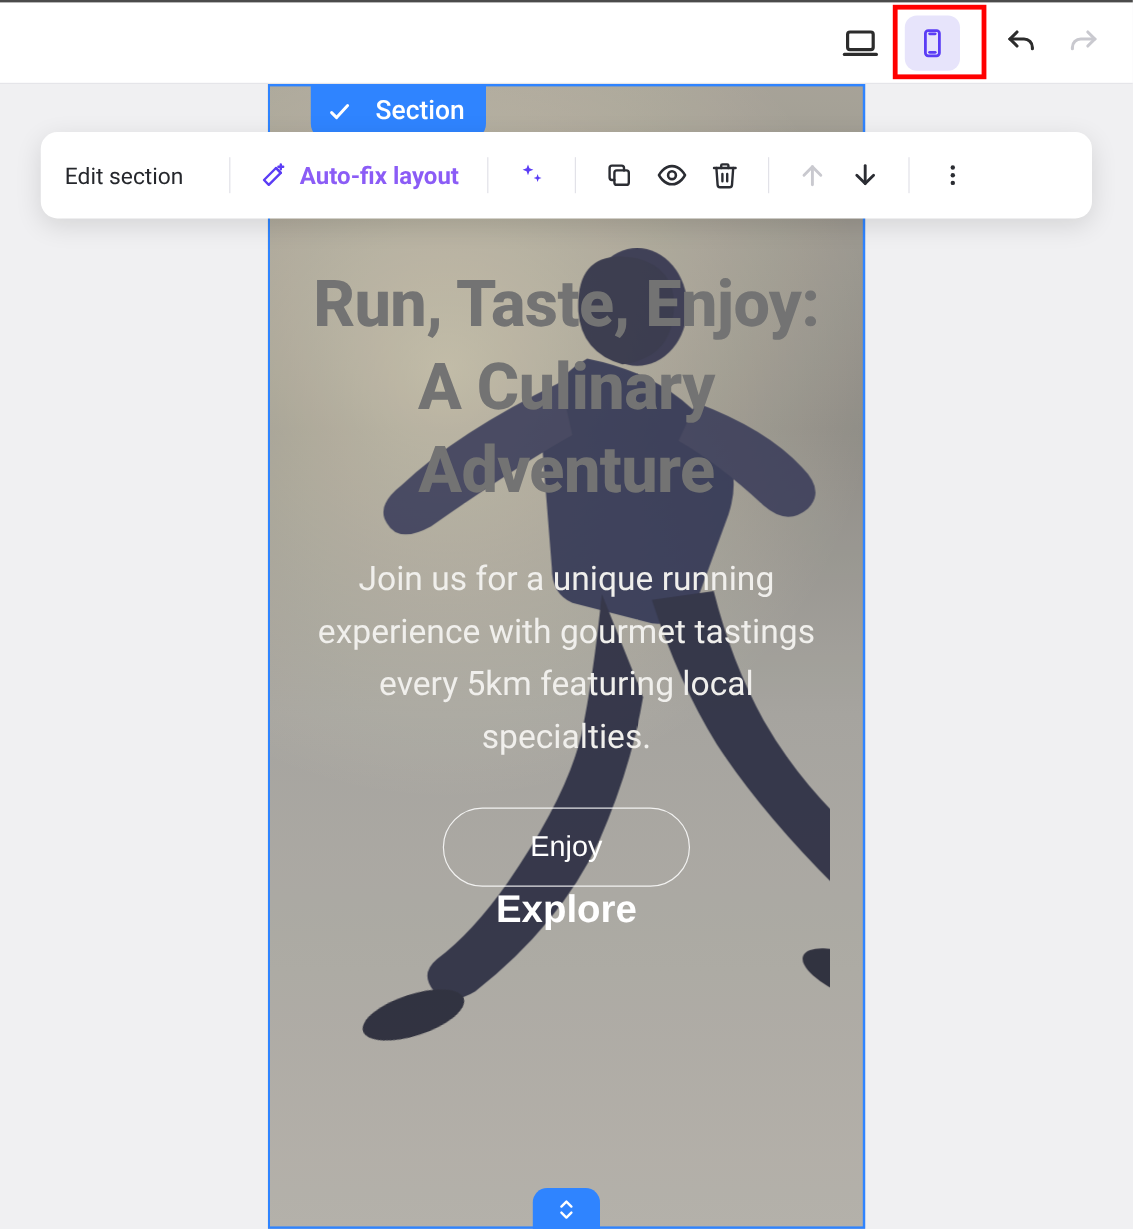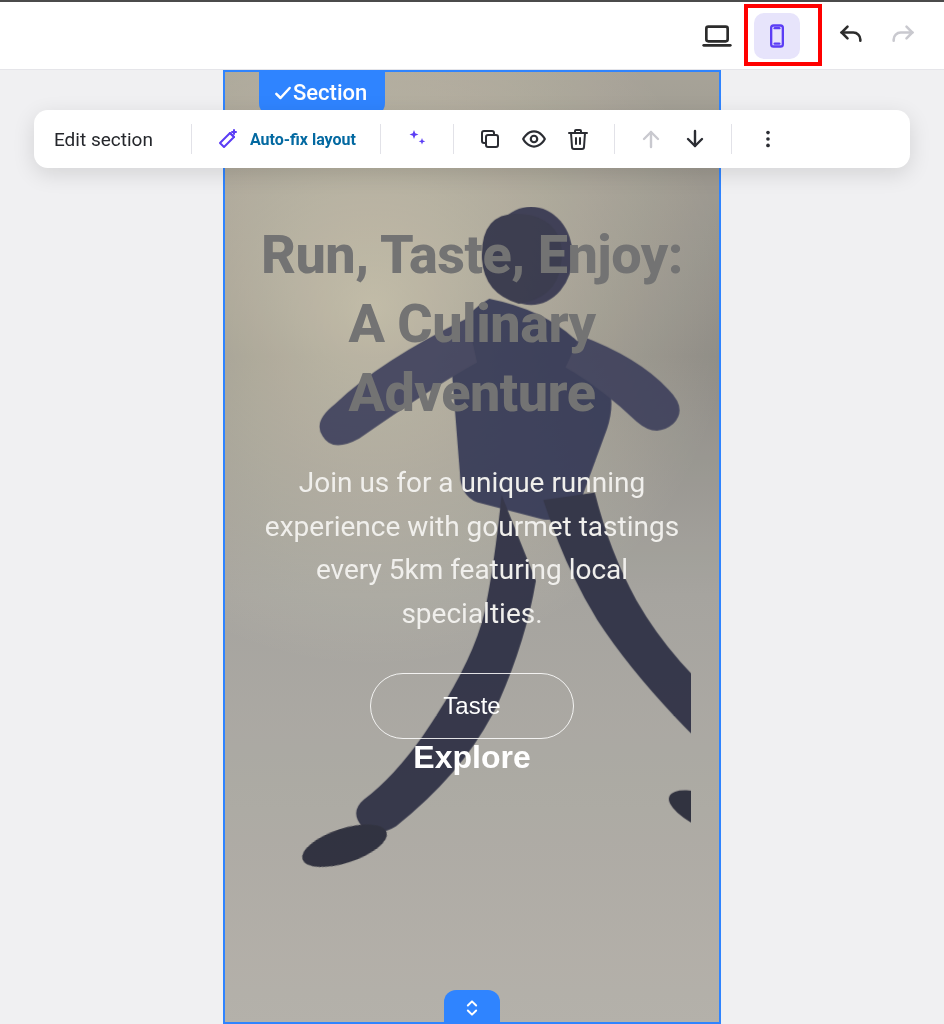--- a/index.html
+++ b/index.html
@@ -120,21 +120,21 @@
     top: 0;
     left: 36px;
     background: #2f84ff;
     color: #ffffff;
     font-size: 22px;
     font-weight: 500;
     padding: 10px 18px 12px 14px;
     border-radius: 0 0 14px 14px;
     display: flex;
     align-items: center;
-    gap: 0;
+    gap: 20px;
     z-index: 7;
   }
   .section-tag .chk {
     display: inline-flex;
   }
 
   .hero-content {
     position: absolute;
     top: 150px;
     left: 0; right: 0;
@@ -197,21 +197,21 @@
     z-index: 8;
     cursor: ns-resize;
   }
 
   
   .edit-toolbar {
     position: absolute;
     top: 110px;
     left: 34px;
     width: 876px;
-    height: 58px;
+    height: 72px;
     background: #ffffff;
     border-radius: 14px;
     box-shadow: 0 6px 22px rgba(0,0,0,0.12);
     display: flex;
     align-items: center;
     padding: 0 14px 0 20px;
     gap: 4px;
     z-index: 30;
   }
   .edit-label {
@@ -224,22 +224,22 @@
   .vsep {
     width: 1px;
     height: 30px;
     background: #e2e2e8;
     margin: 0 12px;
   }
   .autofix {
     display: flex;
     align-items: center;
     gap: 10px;
-    color: #0369a1;
-    font-size: 16px;
+    color: #8b5cf6;
+    font-size: 20px;
     font-weight: 700;
     cursor: pointer;
     padding: 6px 8px;
     border-radius: 8px;
   }
   .tbtn {
     width: 40px; height: 40px;
     display: flex; align-items: center; justify-content: center;
     color: #2b2d33;
     cursor: pointer;
@@ -321,21 +321,21 @@
         <svg width="20" height="20" viewBox="0 0 24 24" fill="none" stroke="#ffffff" stroke-width="3" stroke-linecap="round" stroke-linejoin="round">
           <polyline points="4 13 9 18 20 6"></polyline>
         </svg>
       </span>
       <span>Section</span>
     </div>
 
     <div class="hero-content">
       <h1 class="hero-title">Run, Taste, Enjoy: A Culinary Adventure</h1>
       <p class="hero-sub">Join us for a unique running experience with gourmet tastings every 5km featuring local specialties.</p>
-      <button class="hero-join">Taste</button>
+      <button class="hero-join">Enjoy</button>
       <button class="hero-explore">Explore</button>
     </div>
 
     <div class="resize-handle">
       <span>
         <svg width="20" height="22" viewBox="0 0 24 24" fill="none" stroke="#ffffff" stroke-width="2.4" stroke-linecap="round" stroke-linejoin="round">
           <polyline points="7 9 12 4 17 9"></polyline>
           <polyline points="7 15 12 20 17 15"></polyline>
         </svg>
       </span>

